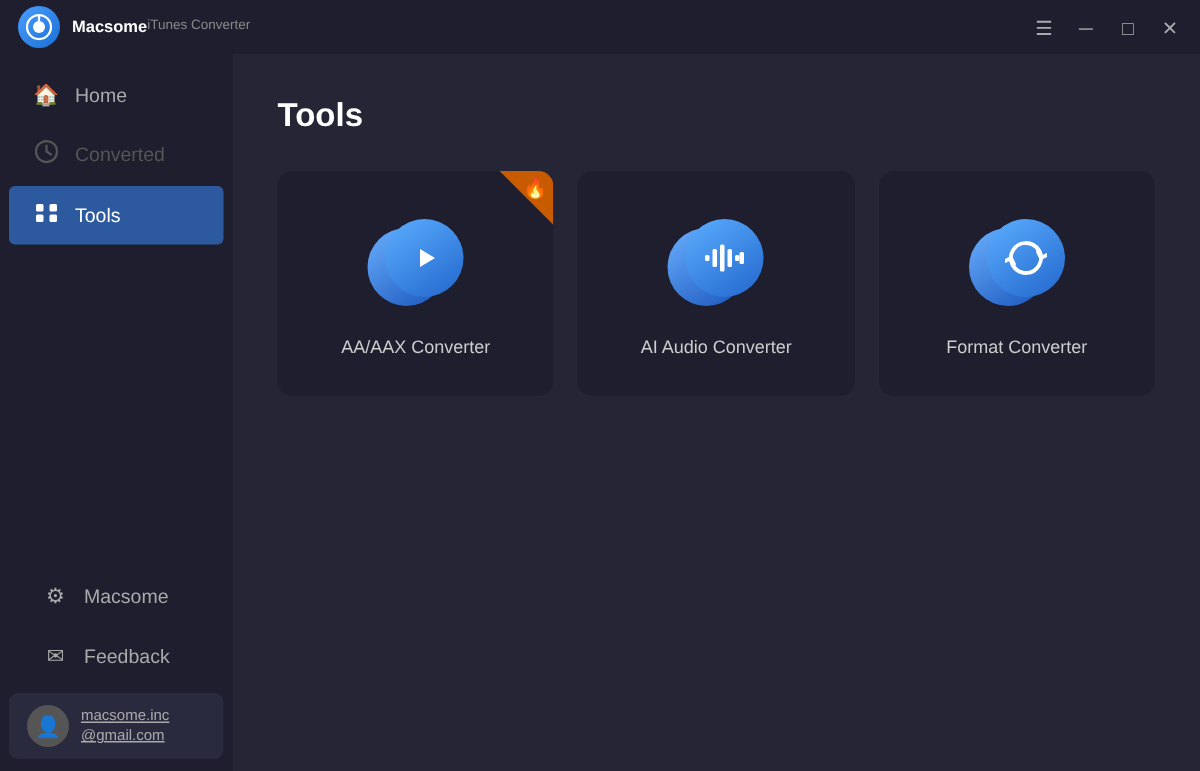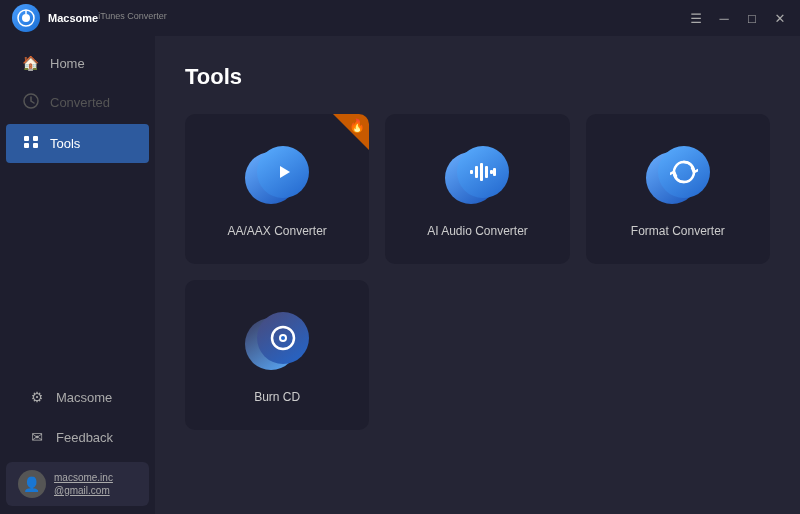--- a/index.html
+++ b/index.html
@@ -356,30 +356,17 @@
               <path d="M14 24 A10 10 0 0 1 4 14" stroke-dasharray="none"></path>
               <polyline points="22,10 24,14 28,12" fill="none" stroke="white" stroke-width="2.5"></polyline>
               <polyline points="6,18 4,14 0,16" fill="none" stroke="white" stroke-width="2.5"></polyline>
               <path d="M14 4 A10 10 0 1 1 13.9 4" fill="none" stroke="white" stroke-width="2.5"></path>
             </svg>
           </div>
         </div>
         <span class="tool-name">Format Converter</span>
       </div>
 
-      <div class="tool-card">
-        <div class="dual-circle">
-          <div class="circle-back" style="background: linear-gradient(145deg, #3a3a5e, #5baeff);"></div>
-          <div class="circle-front" style="background: linear-gradient(145deg, #4a4a7a, #2266cc);">
-            <svg width="28" height="28" viewBox="0 0 28 28" fill="none">
-              <circle cx="14" cy="14" r="11" stroke="white" stroke-width="2.5" fill="none"></circle>
-              <circle cx="14" cy="14" r="4" fill="white"></circle>
-              <circle cx="14" cy="14" r="2" fill="#2266cc"></circle>
-            </svg>
-          </div>
-        </div>
-        <span class="tool-name">Burn CD</span>
-      </div>
 
 
     </div>
   </div>
 </div>
 
 </body></html>

